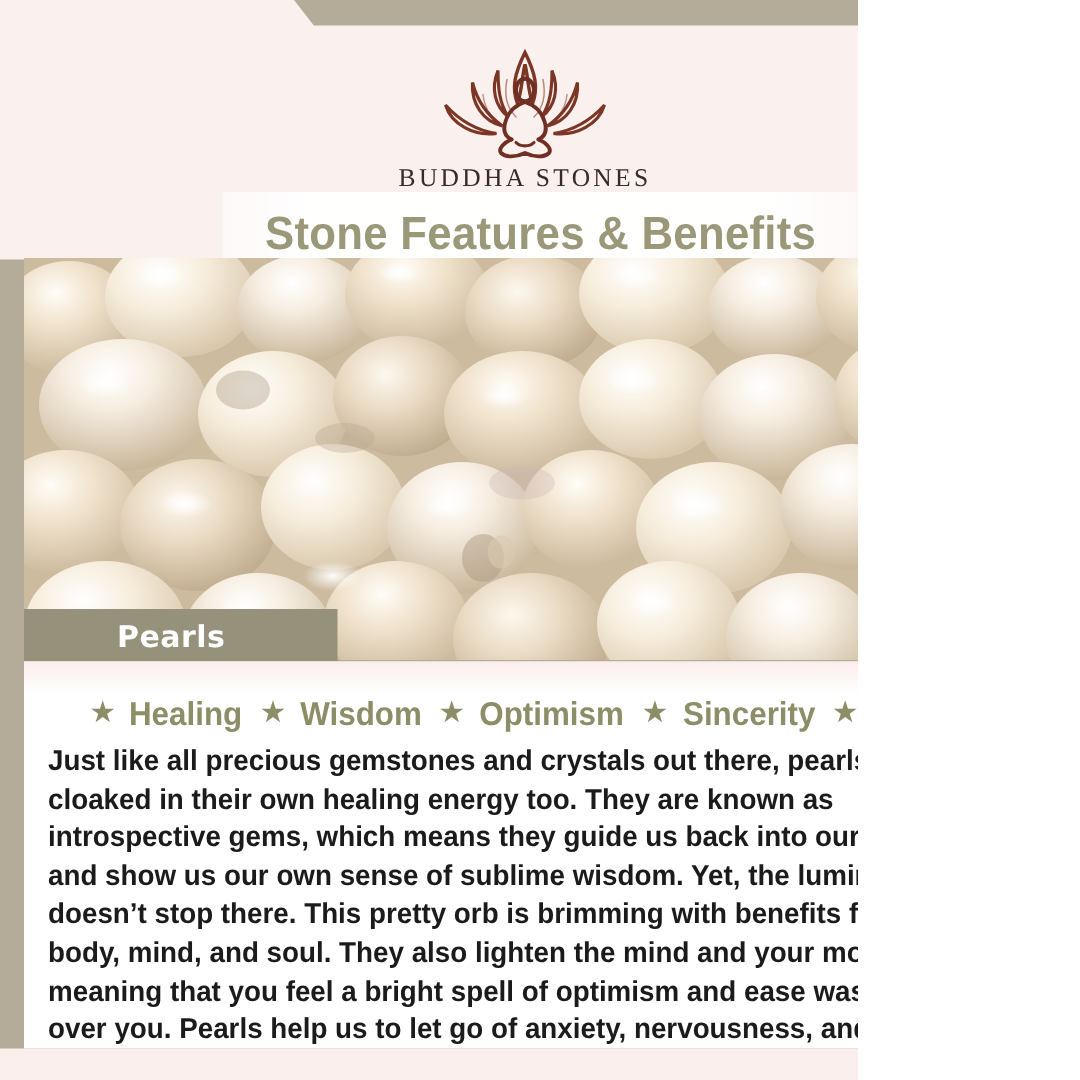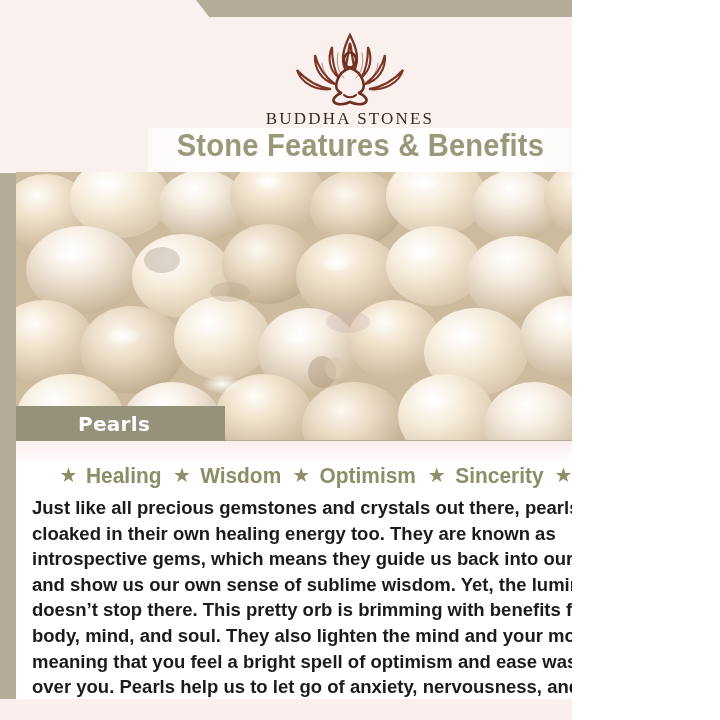--- a/index.html
+++ b/index.html
@@ -72,21 +72,21 @@
     left: 148px;
     top: 128px;
     width: 424px;
     height: 46px;
     background: linear-gradient(90deg,
                  rgba(255,255,255,0.55) 0%,
                  rgba(255,255,255,0.97) 12%,
                  rgba(255,255,255,0.97) 88%,
                  rgba(255,255,255,0.55) 100%);
     display: flex;
-    align-items: flex-start;
+    align-items: flex-end;
     justify-content: center;
   }
   .title-text {
     font-family: "Liberation Sans Narrow", "Liberation Sans", sans-serif;
     font-weight: bold;
     font-size: 31px;
     letter-spacing: 0.2px;
     color: #9b9879;
     transform: scaleX(0.94);
     white-space: nowrap;

